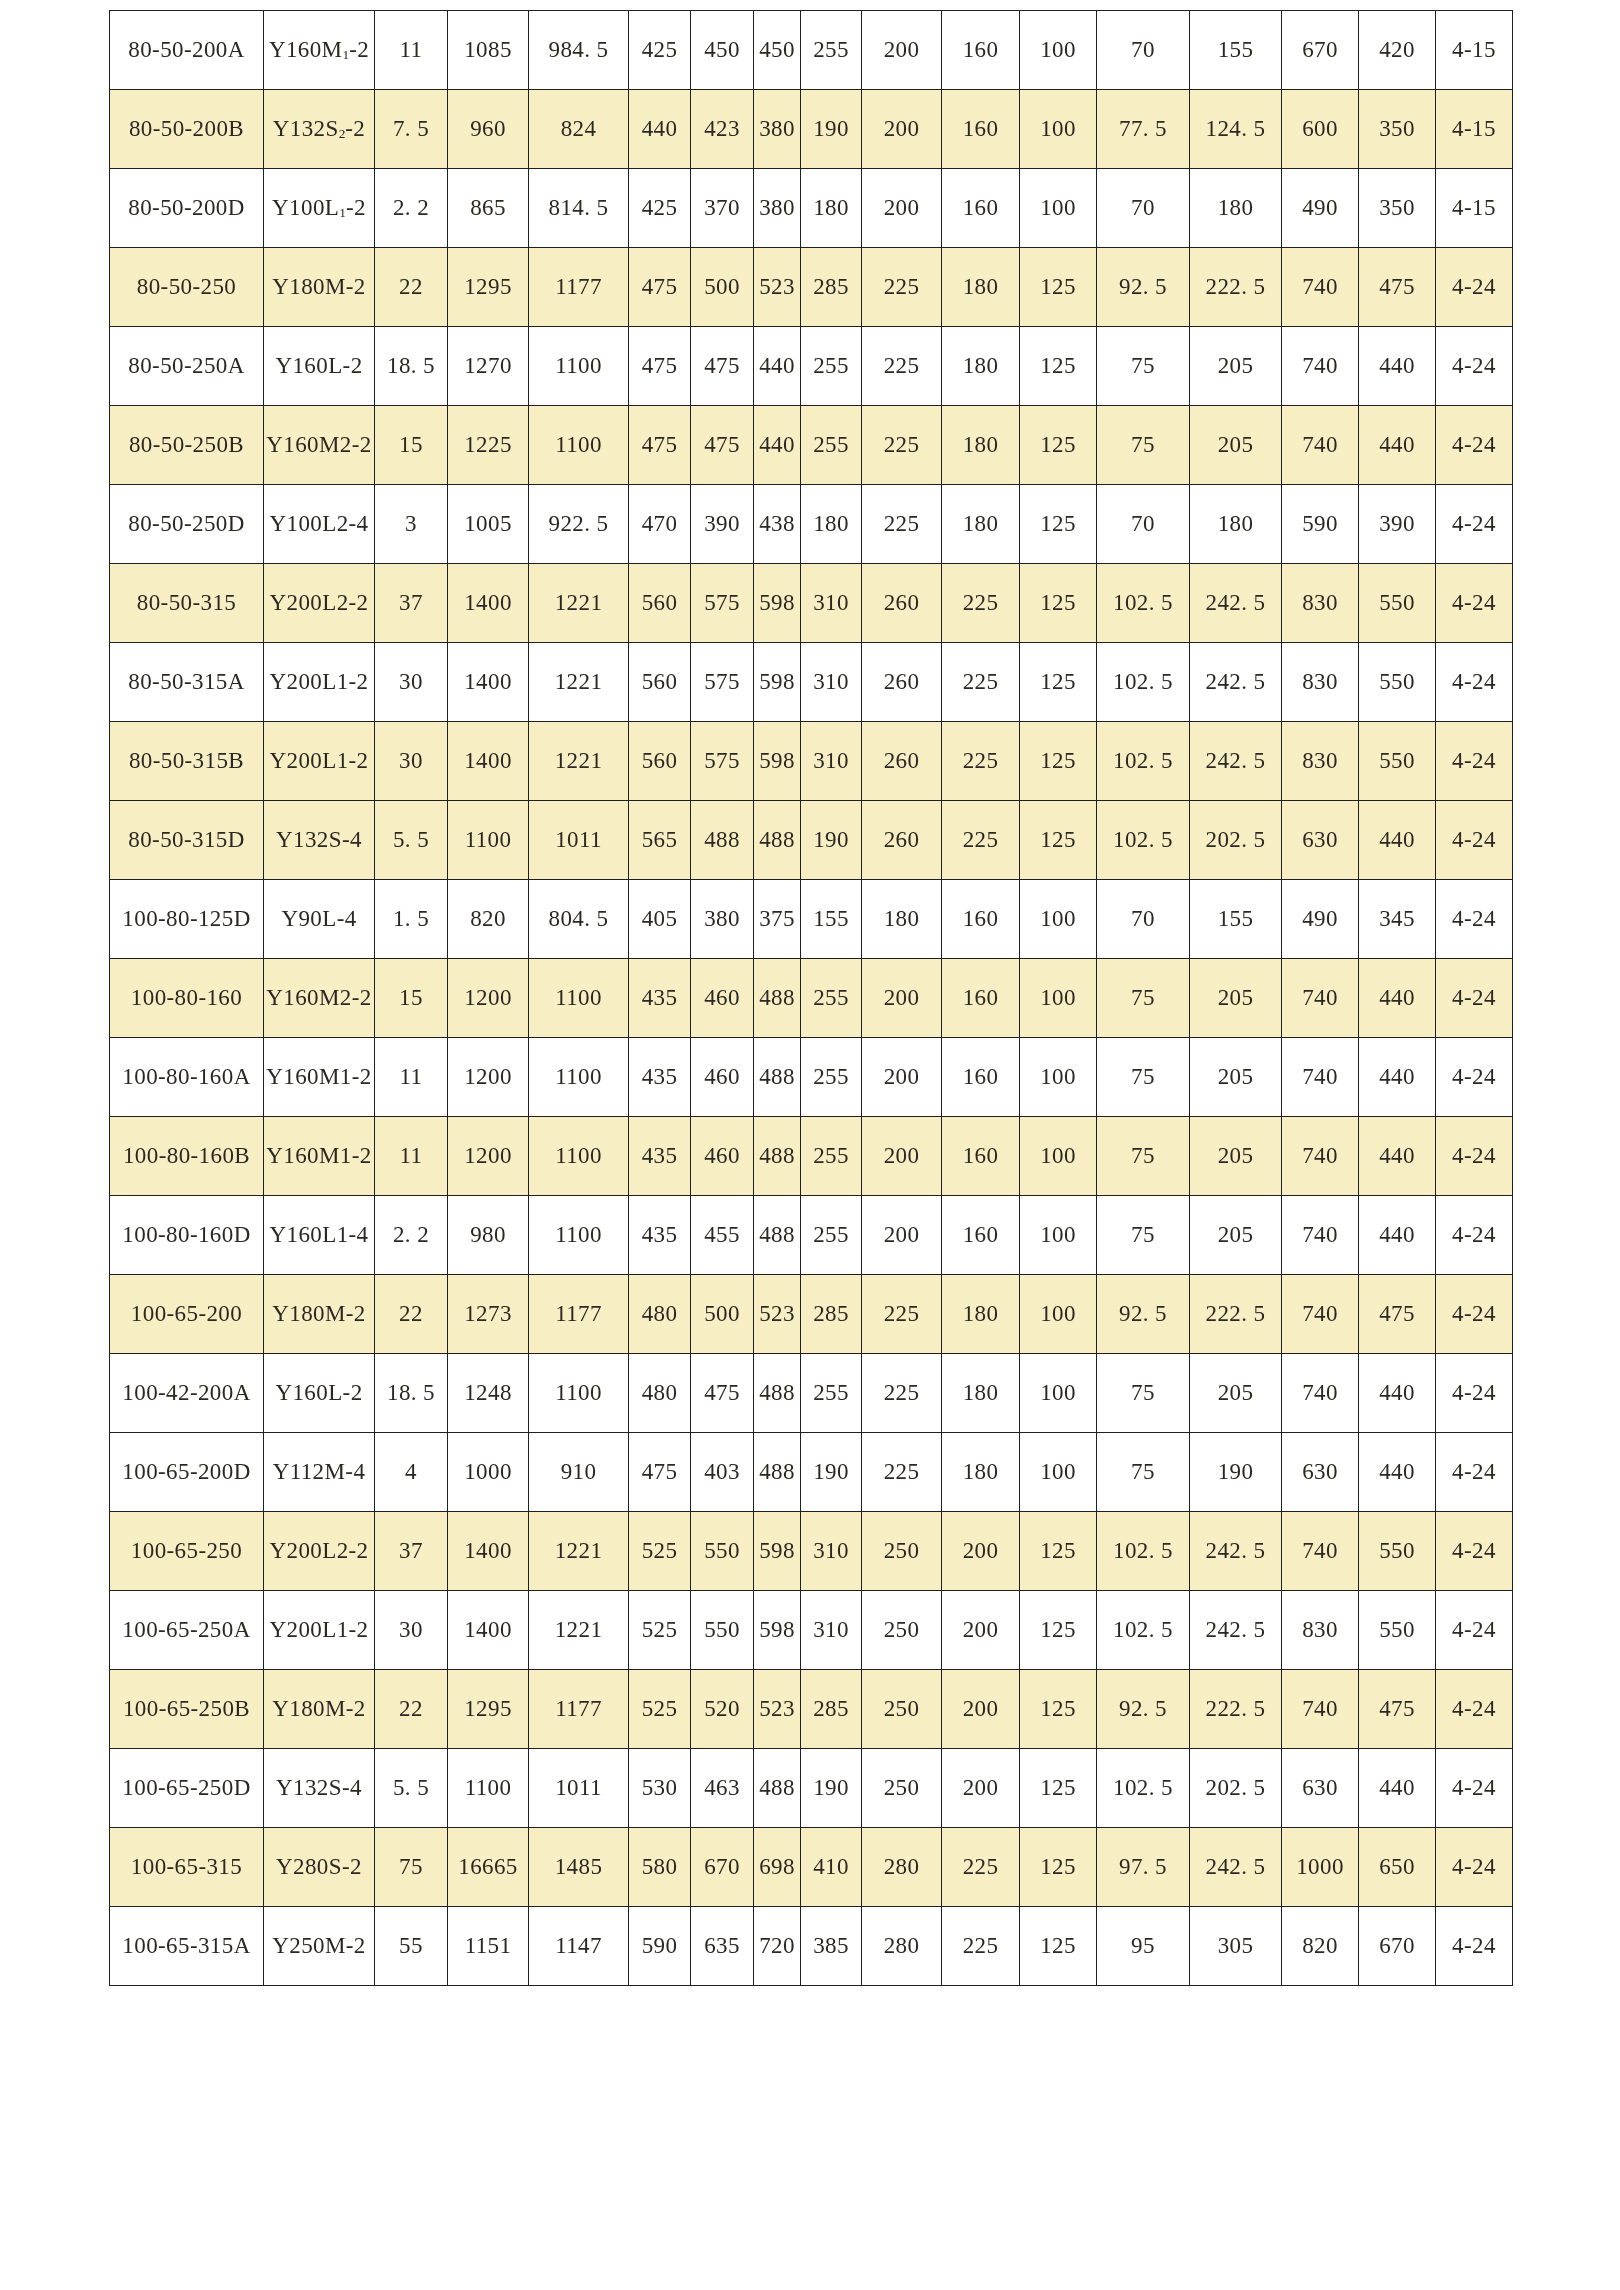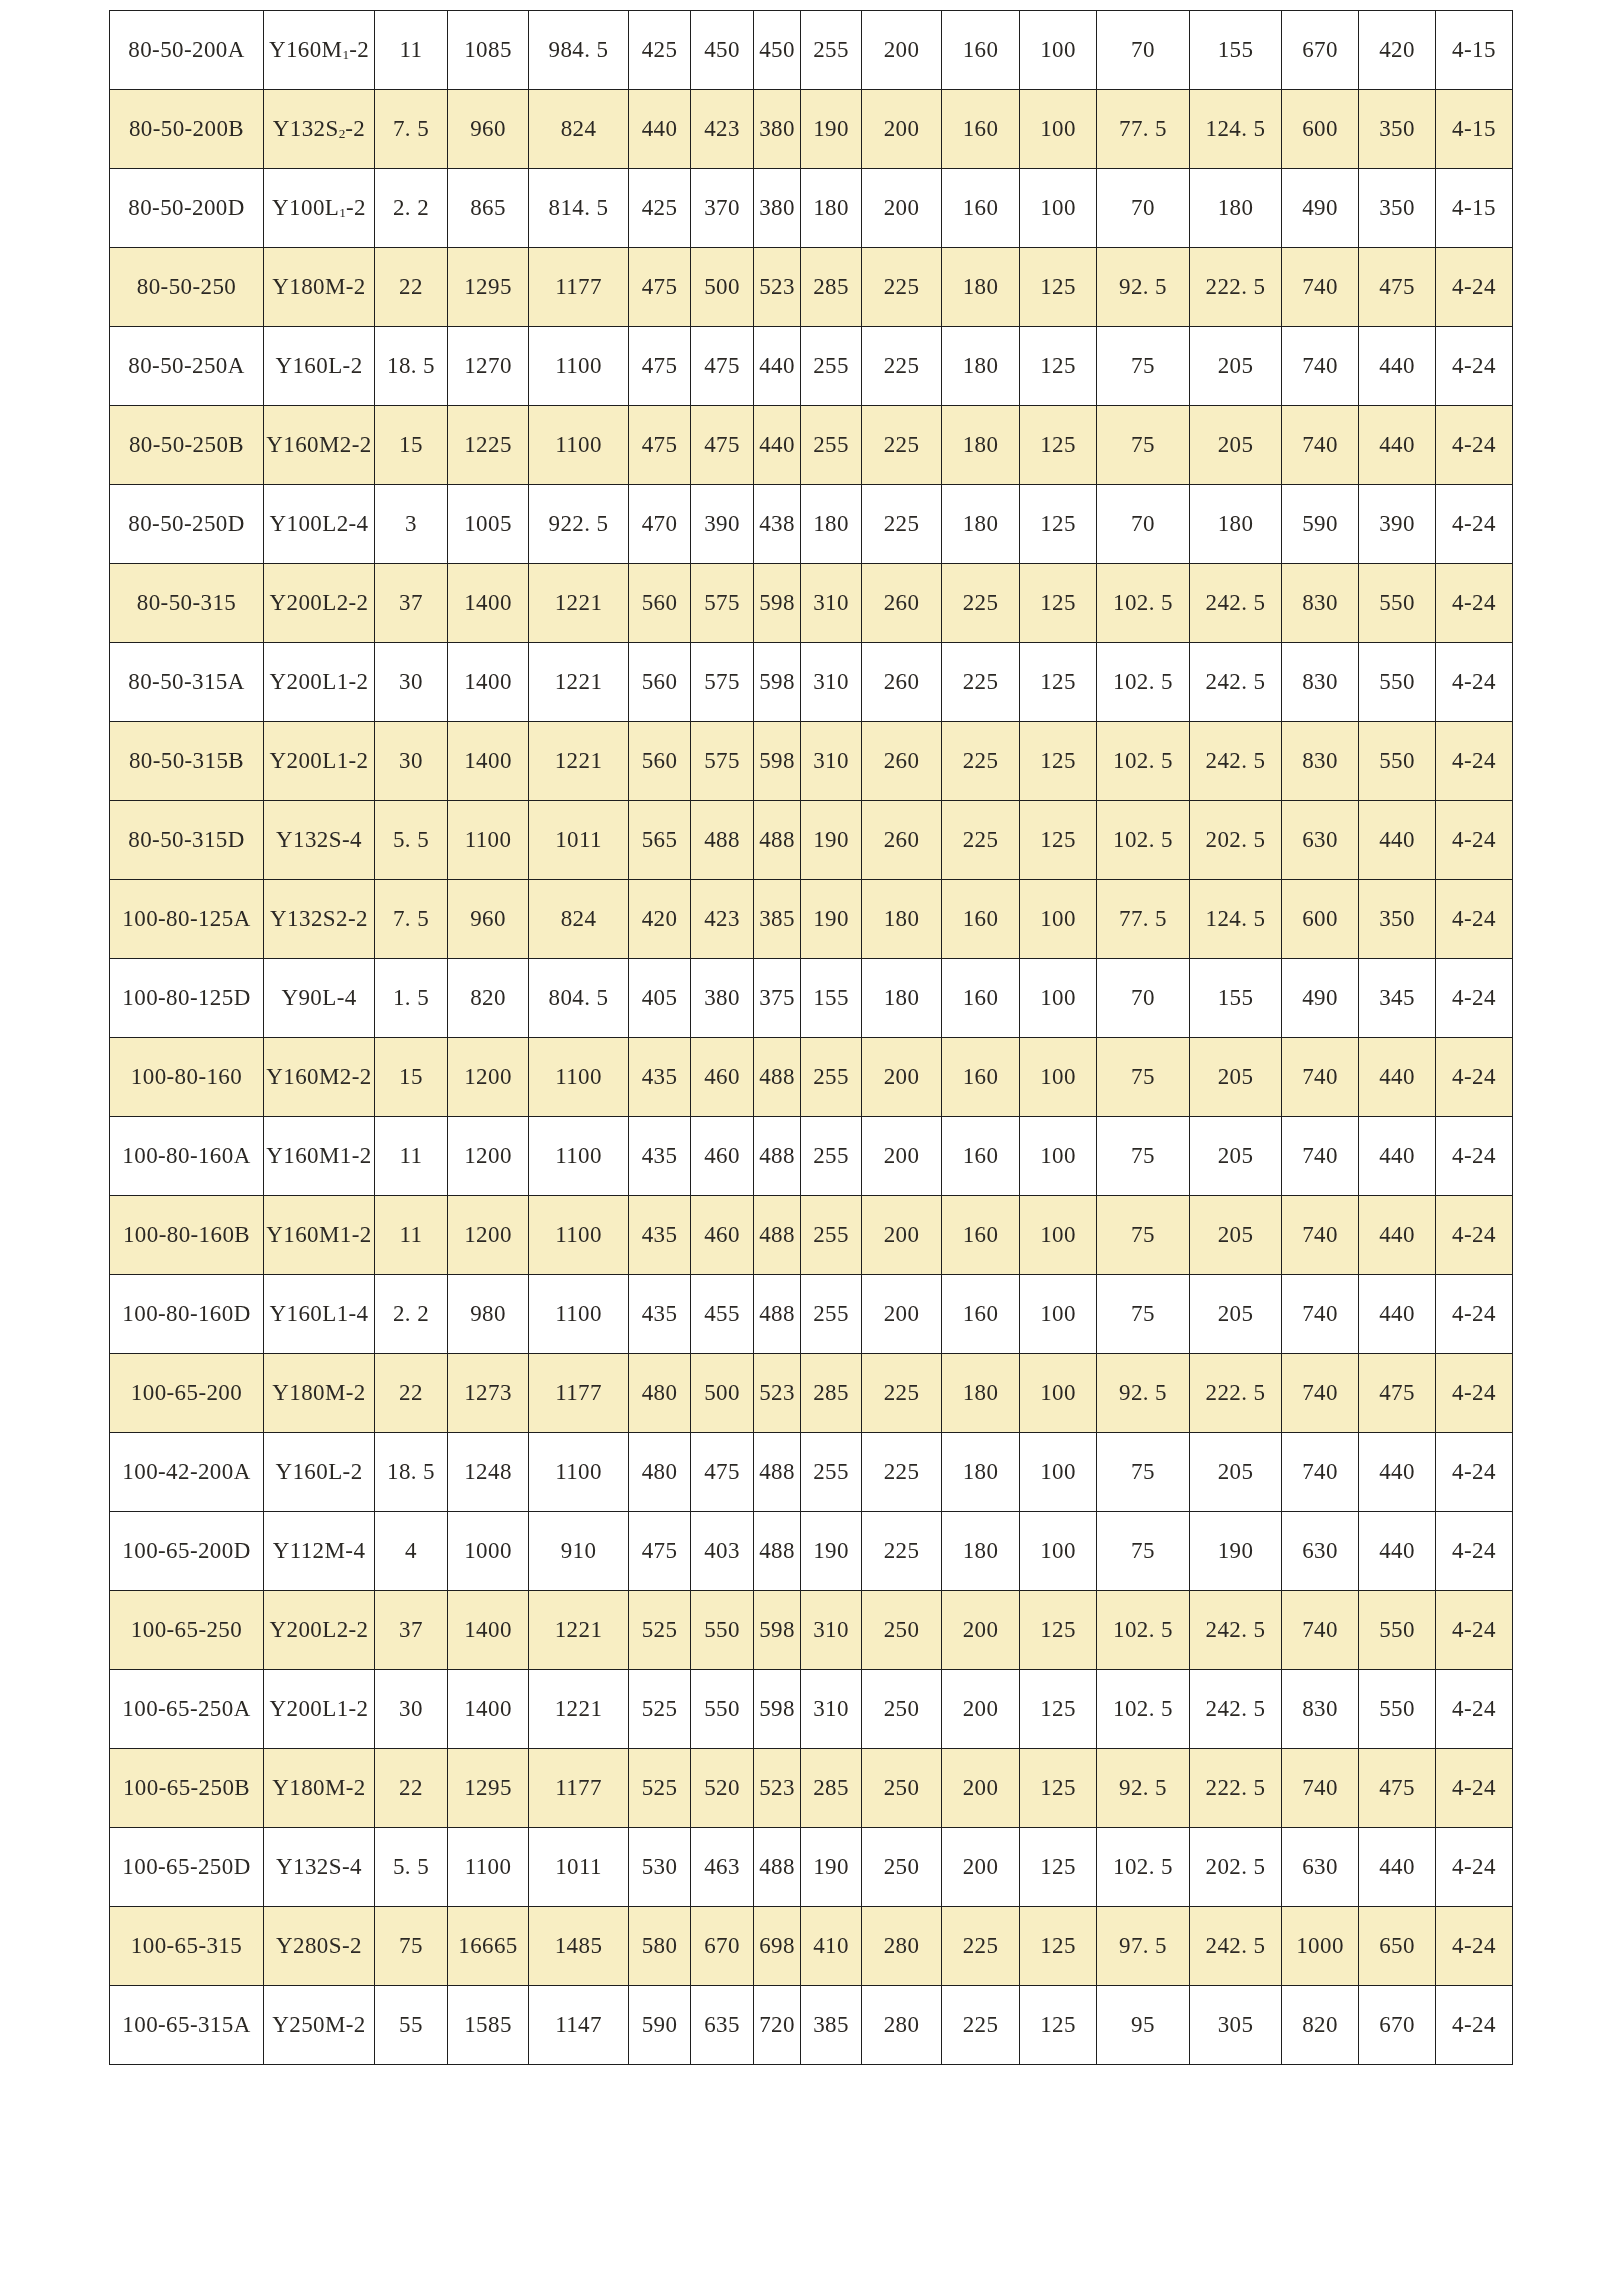--- a/index.html
+++ b/index.html
@@ -267,39 +267,20 @@
           <td>190</td>
           <td>260</td>
           <td>225</td>
           <td>125</td>
           <td>102. 5</td>
           <td>202. 5</td>
           <td>630</td>
           <td>440</td>
           <td>4-24</td>
         </tr>
-        <tr class="stripe">
-          <td>100-80-125A</td>
-          <td>Y132S2-2</td>
-          <td>7. 5</td>
-          <td>960</td>
-          <td>824</td>
-          <td>420</td>
-          <td>423</td>
-          <td>385</td>
-          <td>190</td>
-          <td>180</td>
-          <td>160</td>
-          <td>100</td>
-          <td>77. 5</td>
-          <td>124. 5</td>
-          <td>600</td>
-          <td>350</td>
-          <td>4-24</td>
-        </tr>
         <tr>
           <td>100-80-125D</td>
           <td>Y90L-4</td>
           <td>1. 5</td>
           <td>820</td>
           <td>804. 5</td>
           <td>405</td>
           <td>380</td>
           <td>375</td>
           <td>155</td>
@@ -537,21 +518,21 @@
           <td>97. 5</td>
           <td>242. 5</td>
           <td>1000</td>
           <td>650</td>
           <td>4-24</td>
         </tr>
         <tr>
           <td>100-65-315A</td>
           <td>Y250M-2</td>
           <td>55</td>
-          <td>1585</td>
+          <td>1151</td>
           <td>1147</td>
           <td>590</td>
           <td>635</td>
           <td>720</td>
           <td>385</td>
           <td>280</td>
           <td>225</td>
           <td>125</td>
           <td>95</td>
           <td>305</td>

